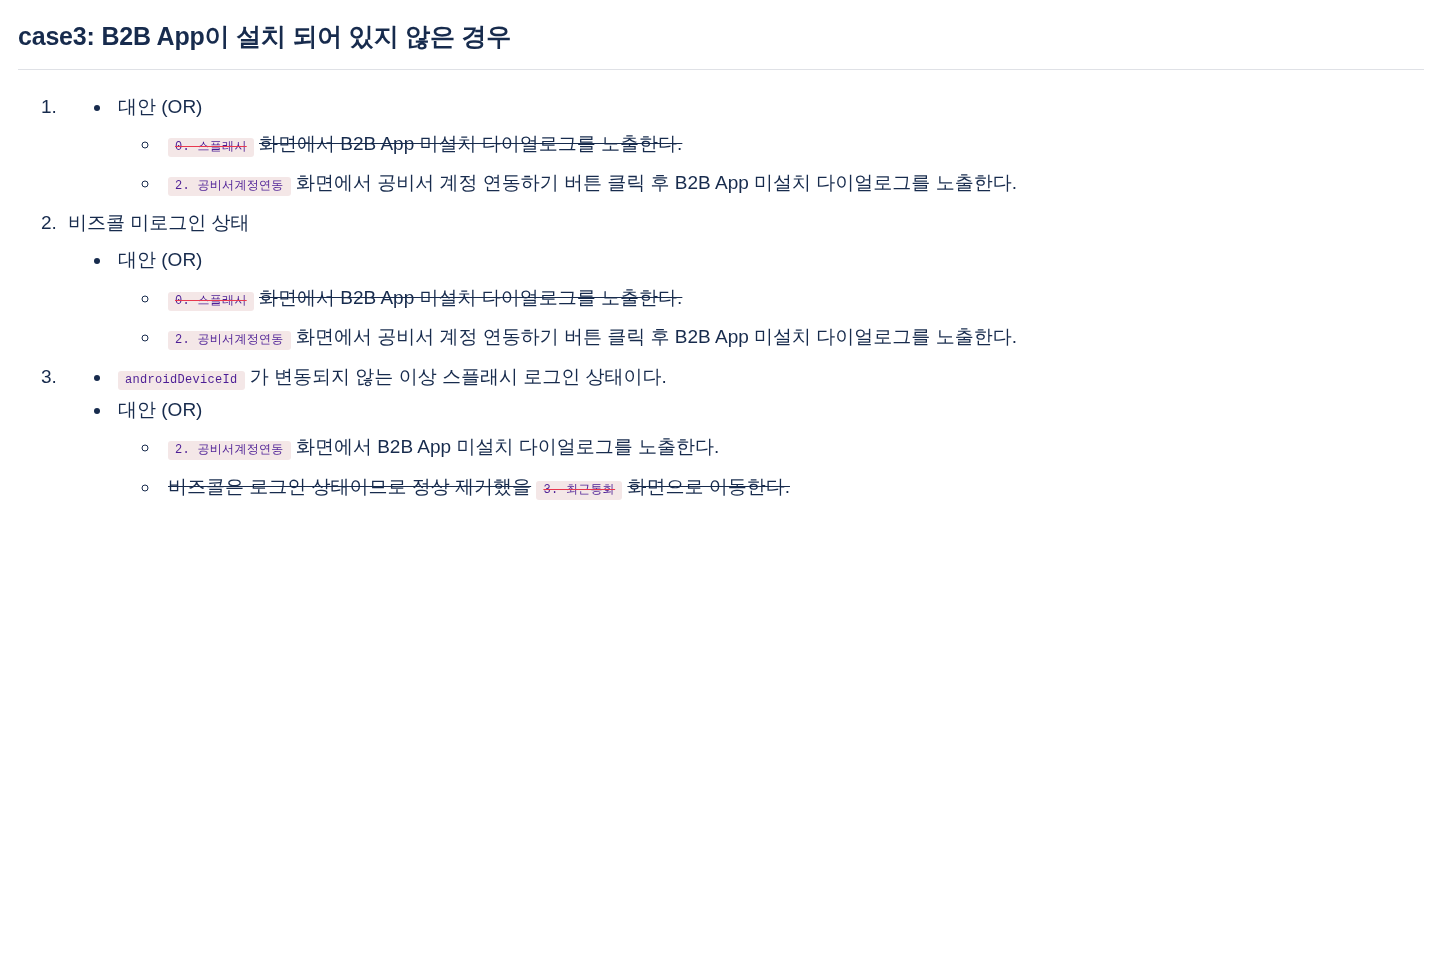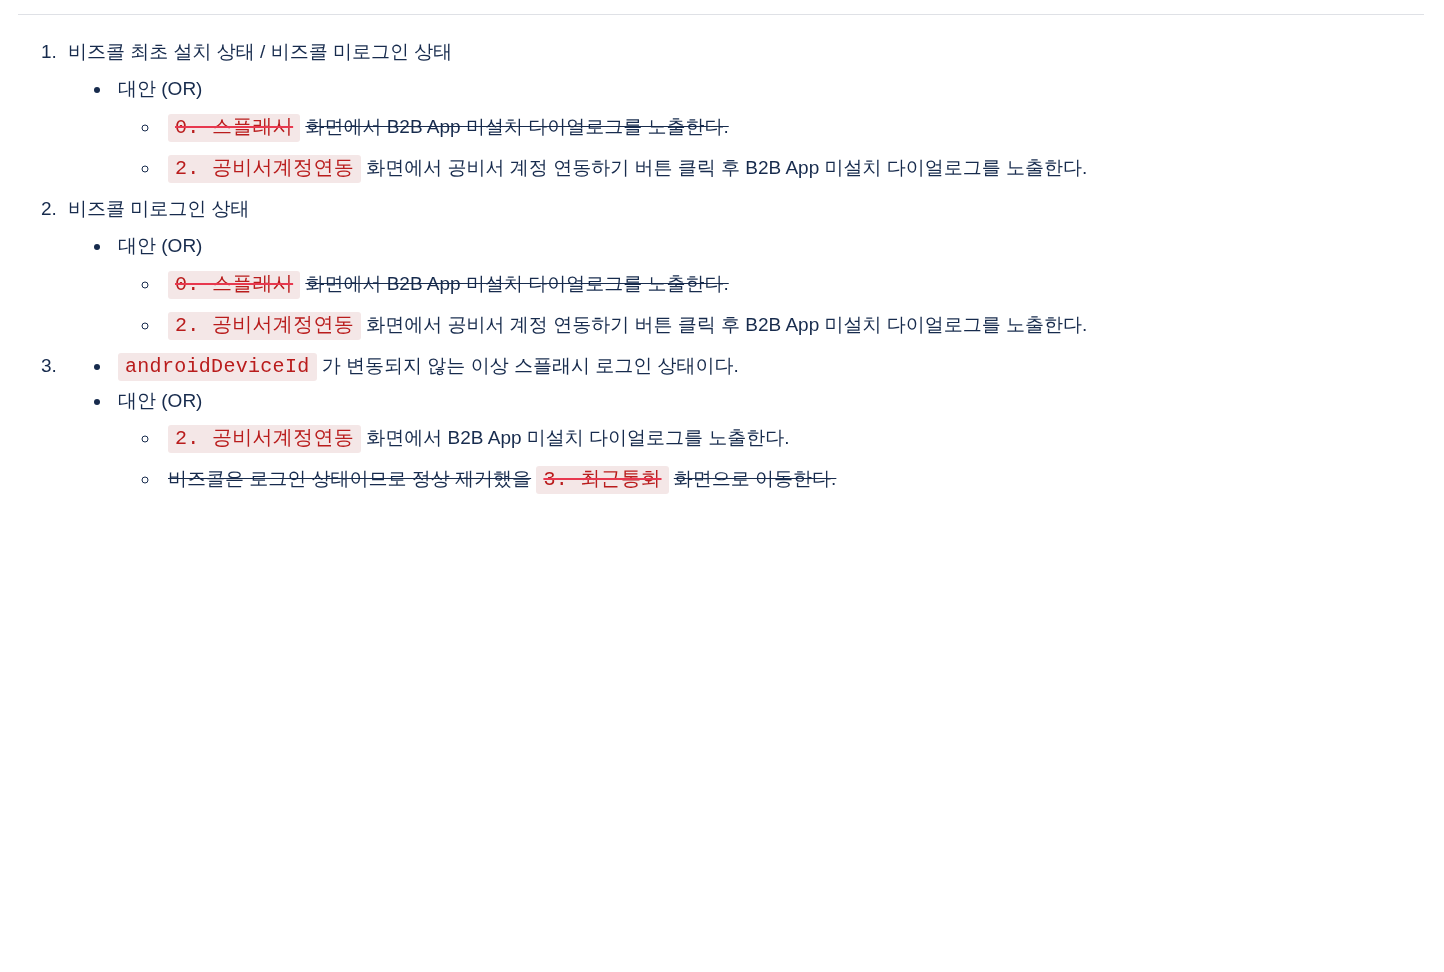--- a/index.html
+++ b/index.html
@@ -77,45 +77,45 @@
   }
   .text {
     color: #172b4d;
   }
   .strike {
     text-decoration: line-through;
     text-decoration-color: #172b4d;
   }
   code.tag {
     background: #f4e7e7;
-    color: #b91c1c;
+    color: #4c1d95;
     font-family: "Liberation Mono", monospace;
-    font-size: 20px;
+    font-size: 12px;
     padding: 2px 7px 3px 7px;
     border-radius: 3px;
     white-space: nowrap;
     letter-spacing: 0.3px;
   }
   code.tag.struck {
     text-decoration: line-through;
     text-decoration-color: #e8384f;
   }
   .sp { white-space: pre; }
 </style>
 </head>
 <body>
 
 <div class="page">
 
+  <h1 class="doc-title">case3: B2B App이 설치 되어 있지 않은 경우</h1>
   <hr class="title-rule">
 
   <ol class="level1">
 
     <li>
-      <span class="text">비즈콜 최초 설치 상태 / 비즈콜 미로그인 상태</span>
       <ul class="level2">
         <li>
           <span class="text">대안 (OR)</span>
           <ul class="level3">
             <li>
               <code class="tag struck">0. 스플래시</code>
               <span class="text strike sp">화면에서 B2B App 미설치 다이얼로그를 노출한다.</span>
             </li>
             <li>
               <code class="tag">2. 공비서계정연동</code>

